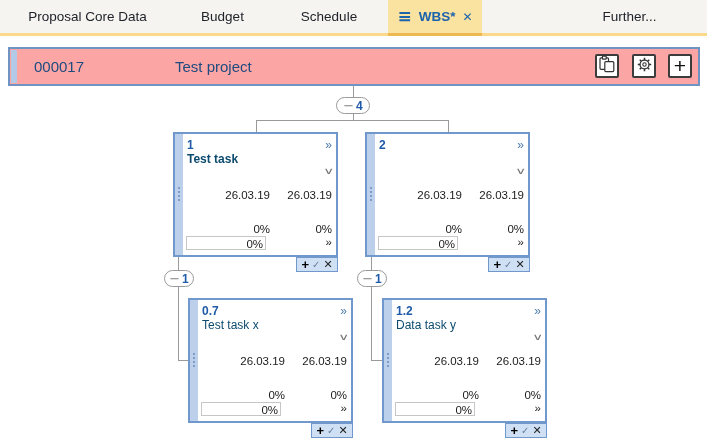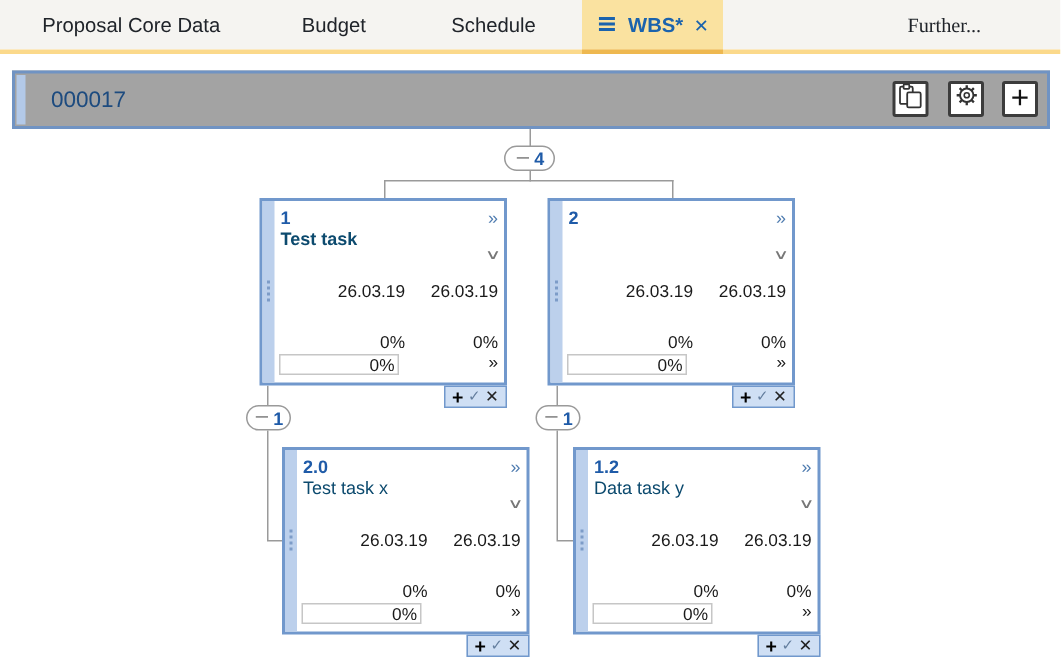--- a/index.html
+++ b/index.html
@@ -9,31 +9,31 @@
 
   
   .tabbar { position:absolute; top:0; left:0; width:707px; height:33px; background:#f5f4f1; }
   .tab { position:absolute; top:0; height:33px; display:flex; align-items:center;
          justify-content:center; font-size:13.5px; color:#20242a; cursor:default; }
   .tab-0 { left:0;   width:175px; }
   .tab-1 { left:175px; width:95px;text-align:right; }
   .tab-2 { left:270px; width:118px; }
   .tab-active { left:388px; width:94px; background:#fae2a0; gap:7px; color:#1b63ad; font-weight:bold; }
   .tab-4 { left:482px; width:80px; }
-  .tab-5 { left:562px; width:135px;font-family:Liberation Serif, serif; }
+  .tab-5 { left:562px; width:135px; }
   .menu-glyph { color:#1b63ad; font-size:17px; font-weight:bold; line-height:1;
                 font-family:"DejaVu Sans", sans-serif; }
   .close-glyph { color:#1b63ad; font-size:12px; font-weight:bold; line-height:1;
                  font-family:"DejaVu Sans", sans-serif; }
   .underline { position:absolute; top:33px; left:0; width:707px; height:3px; background:#fbd98b; }
   .underline-active { position:absolute; top:33px; left:388px; width:94px; height:3px; background:#eeb850; }
 
   
   .projheader { position:absolute; top:47px; left:8px; width:692px; height:39px;
-                border:2px solid #7093c3; background:#a3a3a3; }
+                border:2px solid #7093c3; background:#fca5a5; }
   .projstripe { position:absolute; left:1px; top:1px; bottom:1px; width:6px; background:#b3c9e8; }
   .proj-id   { position:absolute; left:24px;  top:0; height:35px; line-height:35px;
                font-size:15px; color:#1d4b7f; }
   .proj-name { position:absolute; left:165px; top:0; height:35px; line-height:35px;
                font-size:15px; color:#1d4b7f; }
   .hbtn { position:absolute; top:5px; width:24px; height:24px; border:2px solid #3c3c3c;
           border-radius:2px; background:#fff; display:flex; align-items:center;
           justify-content:center; cursor:pointer; }
   .hbtn-paste { left:585px; } .hbtn-gear { left:622px; } .hbtn-plus { left:658px; }
   .plus-glyph { font-size:21px; color:#111; line-height:18px; font-weight:400; }
@@ -99,20 +99,21 @@
       <span class="close-glyph">✕</span>
     </div>
     <div class="tab tab-5">Further...</div>
   </div>
   <div class="underline"></div>
   <div class="underline-active"></div>
 
   <div class="projheader">
     <div class="projstripe"></div>
     <span class="proj-id">000017</span>
+    <span class="proj-name">Test project</span>
     <div class="hbtn hbtn-paste">
       <span>
         <svg width="18" height="18" viewBox="0 0 18 18">
           <rect x="2" y="2.8" width="8.5" height="11.5" rx="1" fill="#fff" stroke="#333" stroke-width="1.2"></rect>
           <rect x="4.4" y="1.2" width="3.8" height="3" rx="0.6" fill="#fff" stroke="#333" stroke-width="1.2"></rect>
           <rect x="6.8" y="6.6" width="9" height="10" rx="1" fill="#fff" stroke="#333" stroke-width="1.2"></rect>
         </svg>
       </span>
     </div>
     <div class="hbtn hbtn-gear">
@@ -218,21 +219,21 @@
       <span class="tb-check">✓</span>
       <span class="tb-cross">✕</span>
     </div>
   </div>
 
   <div class="card card-11">
     <div class="stripe">
       <div class="grip"></div>
     </div>
     <div class="crow r1">
-      <span class="code">2.0</span>
+      <span class="code">0.7</span>
       <span class="chev-r">»</span>
     </div>
     <div class="crow r2">
         <span class="title">Test task x</span>
       </div>
     <div class="crow r3">
         <span class="chev-d">∨</span>
       </div>
     <div class="crow r4">
       <span class="col1">26.03.19</span>

